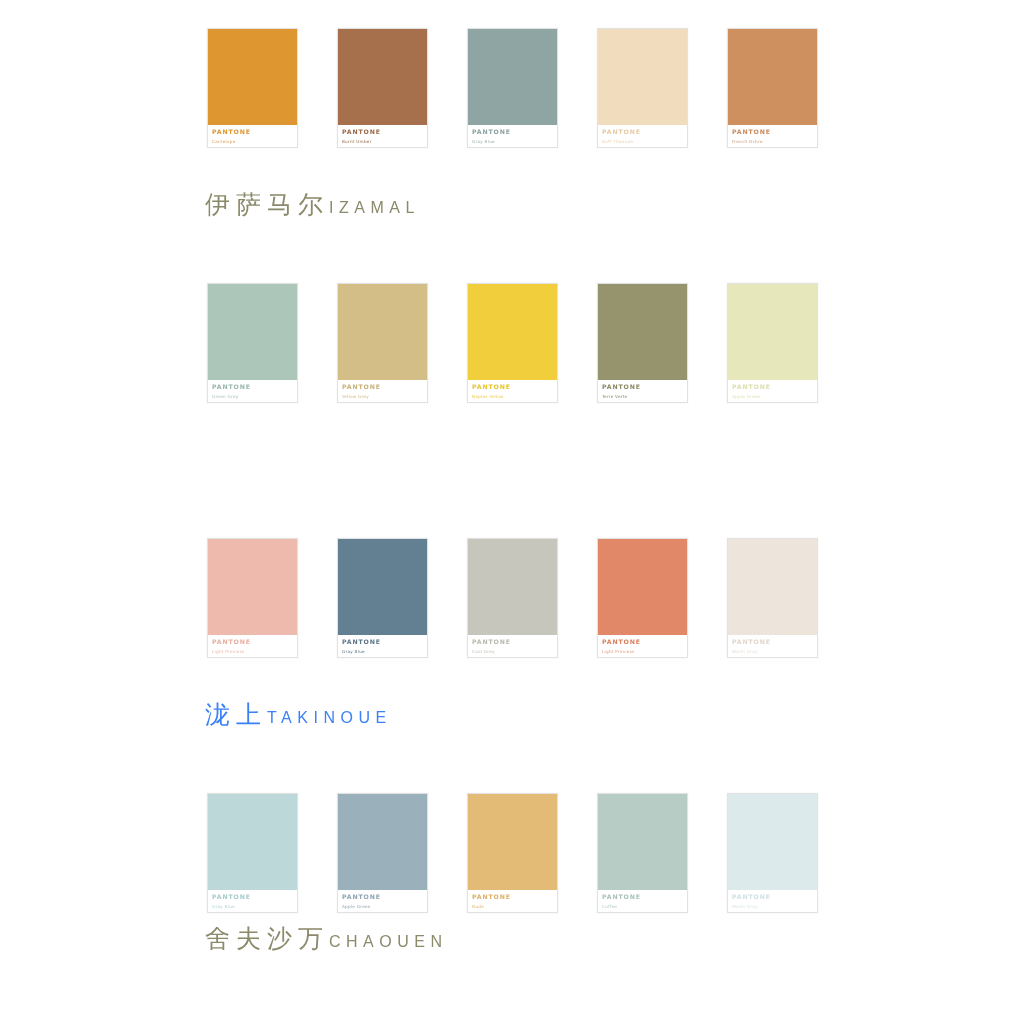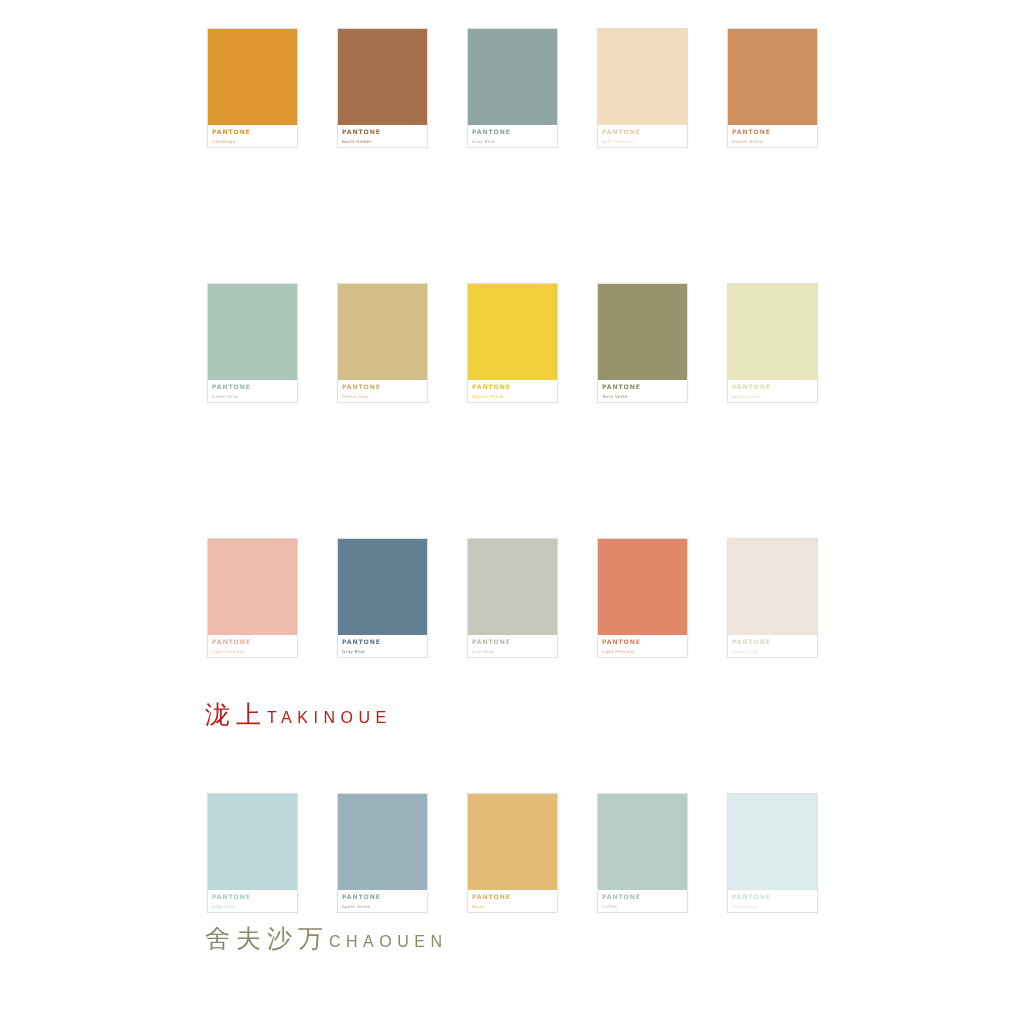--- a/index.html
+++ b/index.html
@@ -119,20 +119,21 @@
           </div>
         </div>
         <div class="chip" style="left: 520px;">
           <div class="chip-color" style="background: rgb(207, 144, 96);"></div>
           <div class="chip-label">
             <div class="chip-brand" style="color: rgb(201, 139, 93);">PANTONE</div>
             <div class="chip-name" style="color: rgb(206, 154, 116);">French Ochre</div>
           </div>
         </div>
       </div>
+      <div class="section-title" style="color: rgb(139, 138, 106);"><span class="title-cn">伊萨马尔</span><span class="title-en">IZAMAL</span></div>
     </div>
     <div class="palette-section" style="top: 283px;">
       <div class="swatch-row">
         <div class="chip" style="left: 0px;">
           <div class="chip-color" style="background: rgb(173, 198, 186);"></div>
           <div class="chip-label">
             <div class="chip-brand" style="color: rgb(155, 182, 170);">PANTONE</div>
             <div class="chip-name" style="color: rgb(169, 192, 181);">Green Grey</div>
           </div>
         </div>
@@ -197,21 +198,21 @@
           </div>
         </div>
         <div class="chip" style="left: 520px;">
           <div class="chip-color" style="background: rgb(237, 228, 219);"></div>
           <div class="chip-label">
             <div class="chip-brand" style="color: rgb(226, 215, 204);">PANTONE</div>
             <div class="chip-name" style="color: rgb(230, 221, 211);">Warm Gray</div>
           </div>
         </div>
       </div>
-      <div class="section-title" style="color: #b91c1c;"><span class="title-cn">泷上</span><span class="title-en">TAKINOUE</span></div>
+      <div class="section-title" style="color: #3b82f6;"><span class="title-cn">泷上</span><span class="title-en">TAKINOUE</span></div>
     </div>
     <div class="palette-section" style="top: 793px;">
       <div class="swatch-row">
         <div class="chip" style="left: 0px;">
           <div class="chip-color" style="background: rgb(188, 216, 216);"></div>
           <div class="chip-label">
             <div class="chip-brand" style="color: rgb(169, 203, 203);">PANTONE</div>
             <div class="chip-name" style="color: rgb(180, 208, 208);">Gray Blue</div>
           </div>
         </div>

